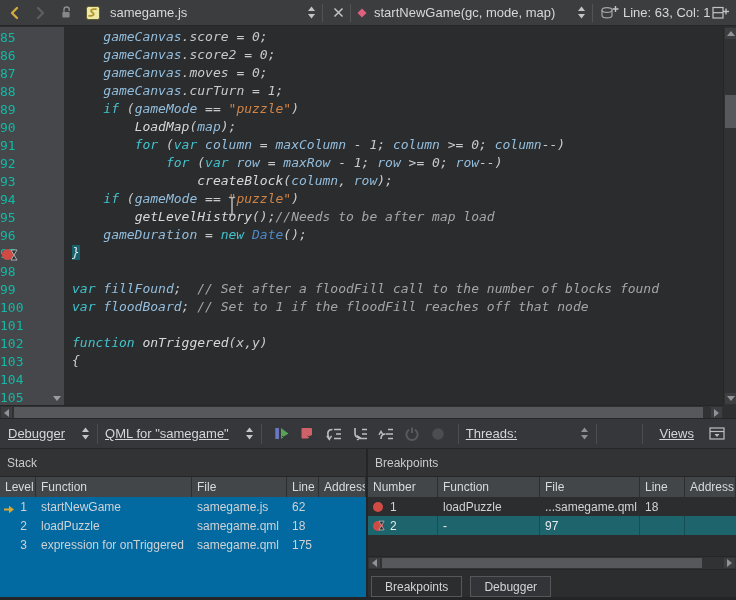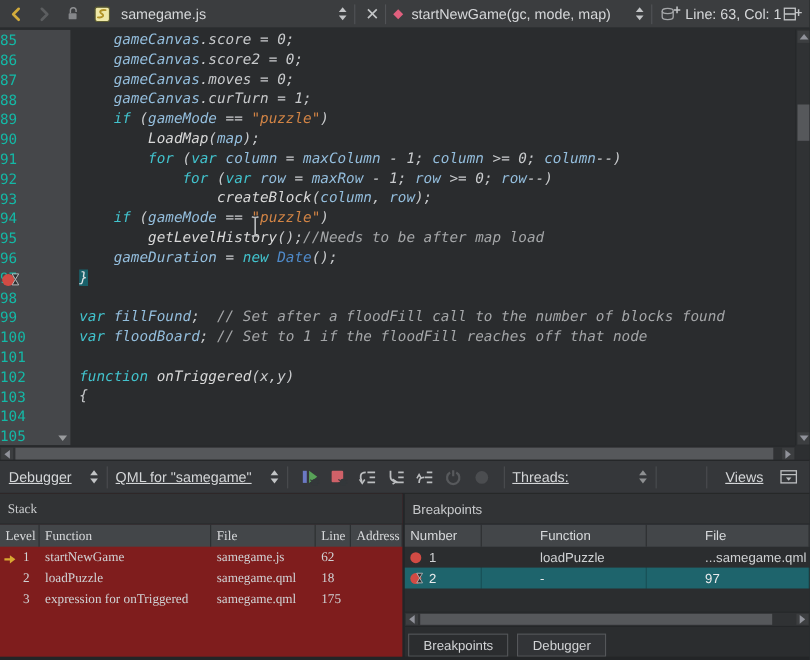--- a/index.html
+++ b/index.html
@@ -55,31 +55,31 @@
   
   .debug-toolbar { position:absolute; top:418px; left:0; right:0; height:31px;
                    background:#35373a; border-top:1px solid #242628; border-bottom:1px solid #242628;
                    display:flex; align-items:center; font-size:13px; color:#d4d6d8;text-decoration:underline; }
   .tsep { width:1px; height:20px; background:#4b4d50; margin:0 7px; flex:none; }
   .dbtn { width:26px; height:24px; display:flex; align-items:center; justify-content:center; flex:none; }
   .mn { text-decoration:underline; }
 
   
   .panes { position:absolute; top:449px; left:0; right:0; bottom:0; }
-  .stack-pane { position:absolute; left:0; top:0; width:366px; bottom:0; background:#7f1d1d;font-family:Liberation Serif, serif; }
+  .stack-pane { position:absolute; left:0; top:0; width:366px; bottom:0; background:#0369a1; }
   .pane-divider { position:absolute; left:366px; top:0; width:2px; bottom:0; background:#232527; }
   .bp-pane { position:absolute; left:368px; top:0; right:0; bottom:0; background:#2b2d2f; }
   .pane-title { height:28px; background:#313335; border-bottom:1px solid #242628;
                 display:flex; align-items:center; padding-left:7px; font-size:12px; color:#c8cacc; }
   .grid-header { height:20px; background:#434649; display:grid; align-items:stretch;
                  font-size:12px; color:#d8dadc; }
   .grid-header > span { border-right:1px solid #2c2e30; display:flex; align-items:center;
                         padding-left:5px; overflow:hidden; white-space:nowrap; }
   .stack-grid { grid-template-columns:36px 156px 95px 32px 1fr; }
-  .bp-grid { grid-template-columns:70px 102px 100px 45px 1fr;gap:48px; }
+  .bp-grid { grid-template-columns:70px 102px 100px 45px 1fr; }
   .trow { height:19px; display:grid; align-items:center; font-size:12px; color:#d0d2d4; }
   .trow > span { padding-left:5px; overflow:hidden; white-space:nowrap; }
   .trow.selected { background:var(--selection,#1e646c); color:#e8eaec; }
   .trow.selected > span { border-right:1px solid rgba(0,0,0,0.22); height:100%; display:flex; align-items:center; }
   .cell-level { display:flex; justify-content:flex-end; padding-right:9px; position:relative; align-items:center; }
   .cell-num { display:flex; align-items:center; gap:7px; padding-left:17px; }
   .bp-dot { width:10px; height:10px; border-radius:50%; background:var(--breakpoint_red,#d14b44); flex:none; position:relative; }
   .cur-arrow { position:absolute; left:3px; top:4px; }
 
   .bp-hscroll { position:absolute; left:0; top:107px; width:368px; height:14px;

